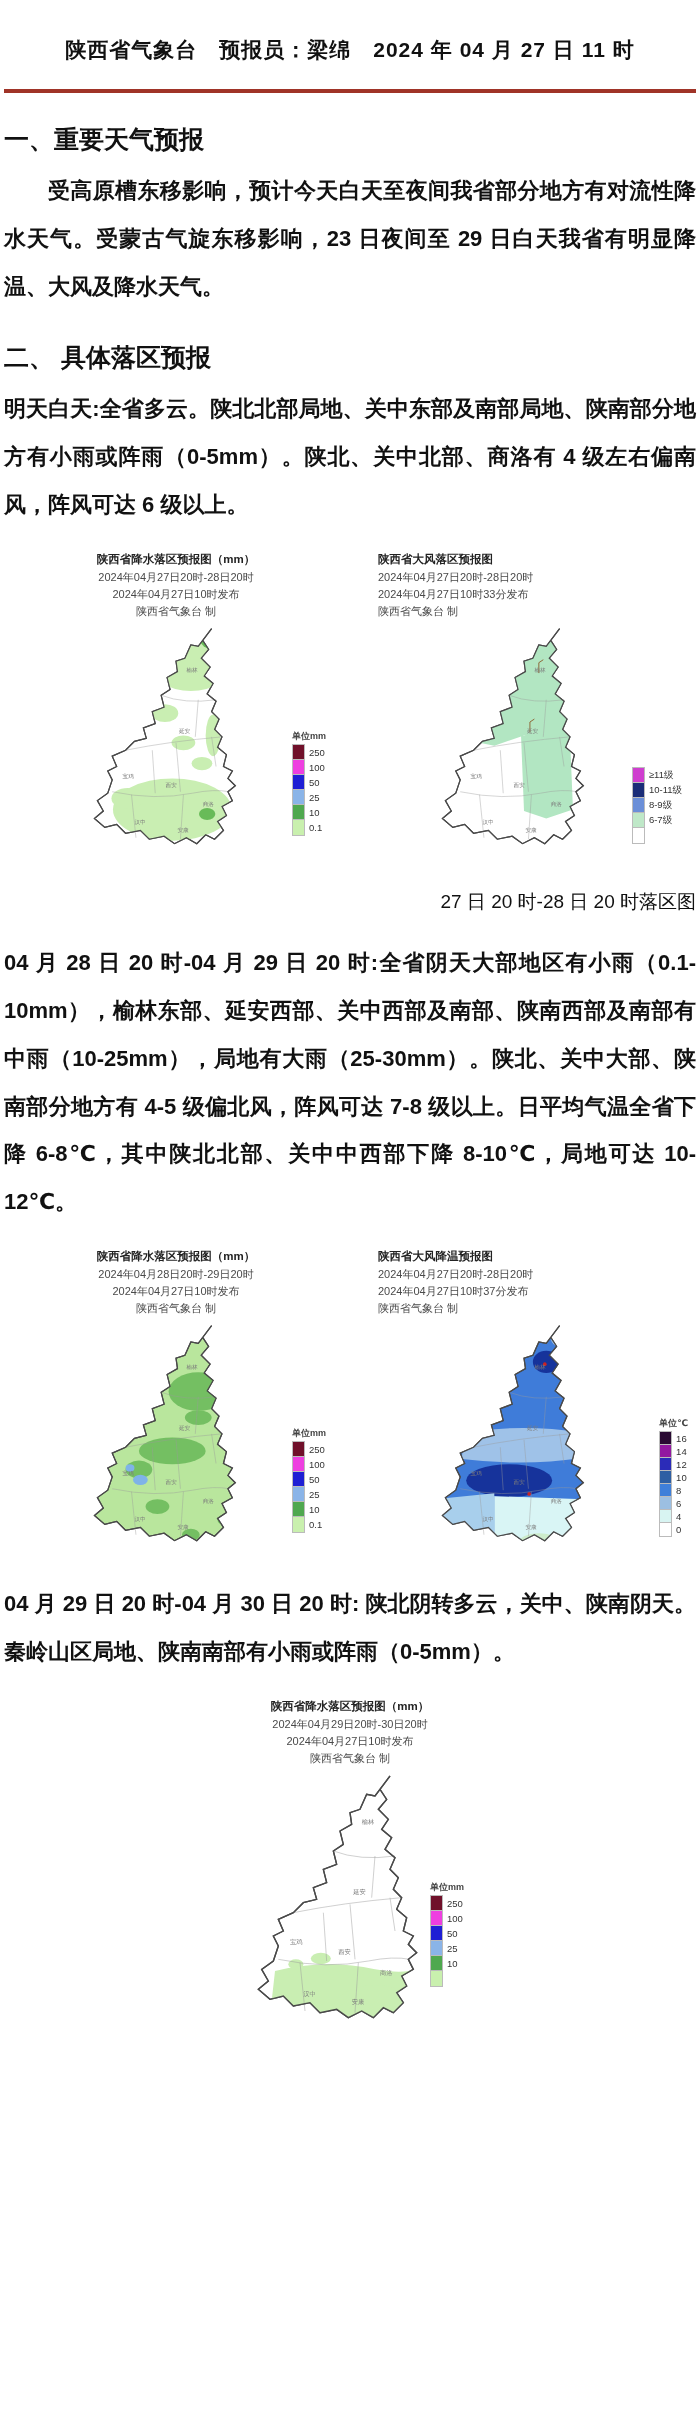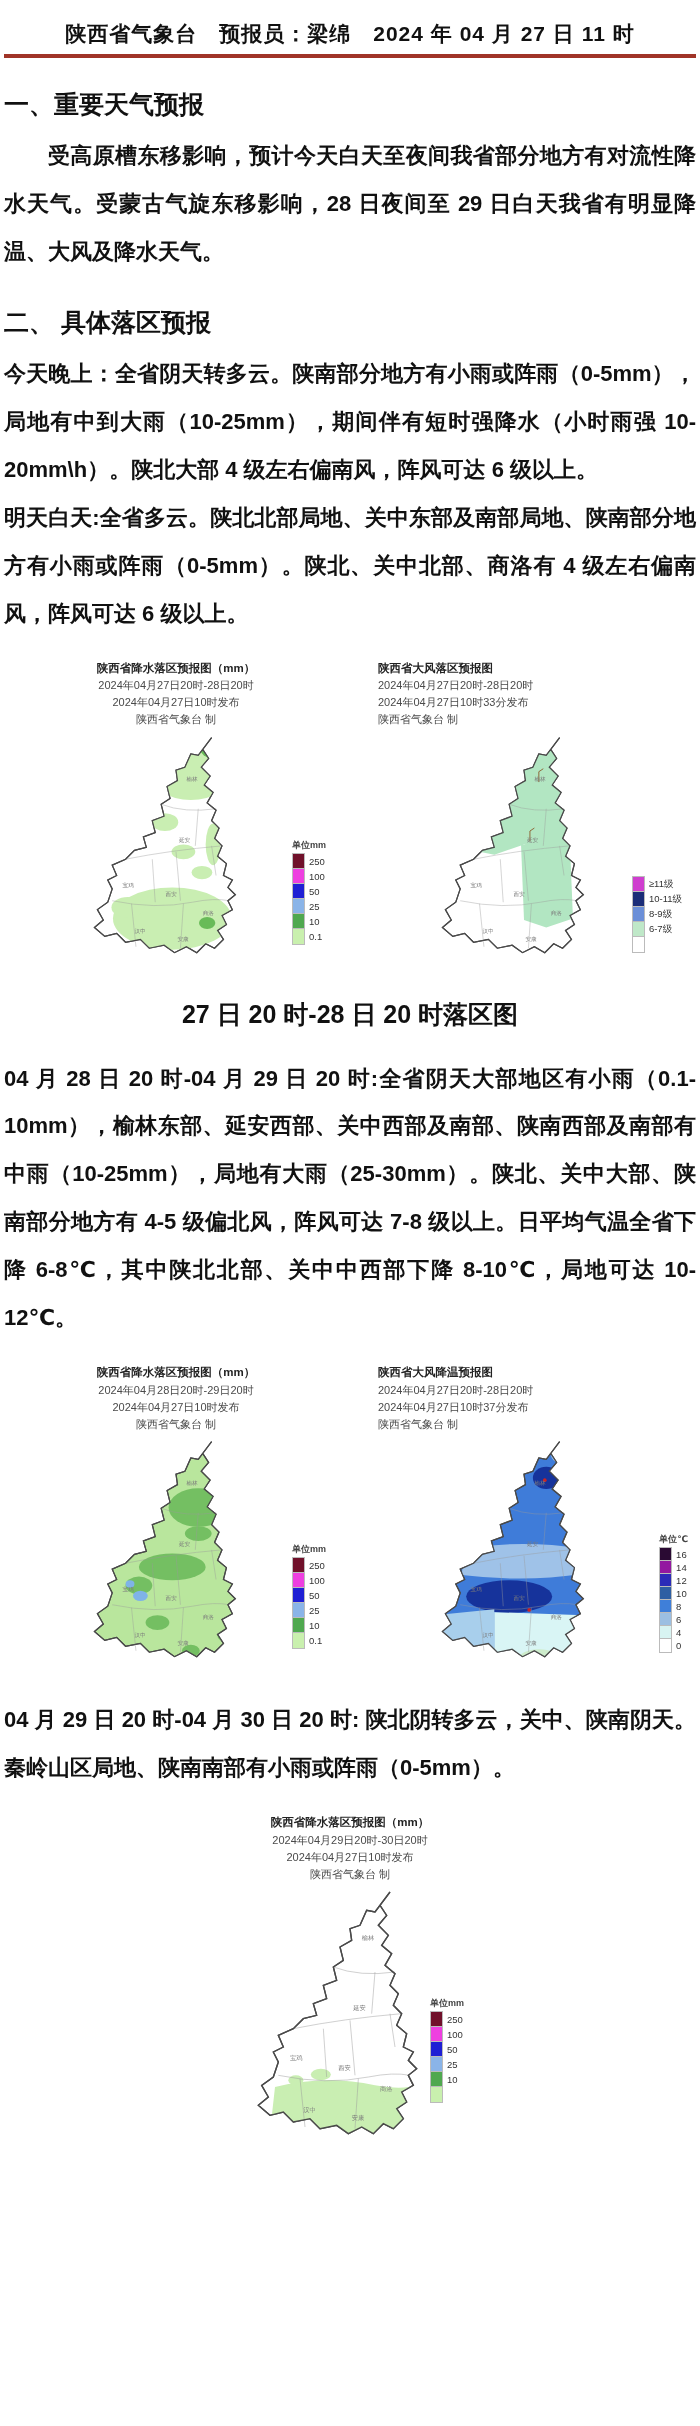--- a/index.html
+++ b/index.html
@@ -5,21 +5,21 @@
   html,body{margin:0;padding:0;background:#ffffff;}
   .page{
     width:700px;min-height:2426px;margin:0 auto;background:#fff;
     box-sizing:border-box;padding:6px 4px 20px 4px;overflow:hidden;
     font-family:"Liberation Sans","DejaVu Sans",sans-serif;color:#111;
   }
   .title{
     margin:8px 0 2px 0;text-align:center;color:#d53a2a;
     font-size:54px;font-weight:bold;letter-spacing:36px;padding-left:36px;line-height:1.35;
   }
-  .subtitle-wrap{border-bottom:4px solid #a03428;padding-bottom:6px;margin-top:14px;}
+  .subtitle-wrap{border-bottom:4px solid #a03428;padding-bottom:25px;margin-top:30px;}
   .subtitle{font-size:21px;font-weight:bold;text-align:center;letter-spacing:1px;}
   h2.sec{font-size:25px;font-weight:bold;margin:26px 0 8px 0;line-height:1.6;}
   p.body{font-size:22px;font-weight:600;line-height:2.18;margin:0;text-align:justify;}
   p.body.indent{text-indent:2em;}
   p.body.gap-top{margin-top:14px;}
   .map-row{display:flex;justify-content:center;align-items:flex-end;gap:4px;margin-top:22px;}
   .map-block{width:348px;margin:0;position:relative;}
   .map-title{font-size:11px;line-height:1.55;color:#4a4a4a;margin-bottom:4px;}
   .map-title.center{text-align:center;}
   .map-title.left{text-align:left;padding-left:26px;}
@@ -31,21 +31,21 @@
   .legend .unit{font-size:9px;color:#444;margin-bottom:2px;font-weight:bold;}
   .lrow{display:flex;align-items:center;height:15px;}
   .lrow .sw{width:11px;height:15px;display:inline-block;border:0.5px solid #bbb;}
   .lrow .lv{margin-left:4px;white-space:nowrap;}
   .legend.precip{right:22px;bottom:34px;}
   .legend.wind{right:14px;bottom:26px;}
   .legend.temp{right:8px;bottom:30px;}
   .legend.temp .lrow{height:13px;}
   .legend.temp .lrow .sw{height:13px;}
   .legend.m3pos{right:60px;bottom:60px;}
-  .caption{font-size:25px;font-weight:bold;text-align:center;margin:20px 0 24px 0;}
+  .caption{font-size:19px;font-weight:normal;text-align:right;margin:20px 0 24px 0;}
   .city{font-size:7.5px;fill:#7c7c7c;font-family:"Liberation Sans",sans-serif;}
   figure{padding:0;}
 </style>
 </head>
 <body>
 
 <svg width="0" height="0" style="position:absolute" aria-hidden="true">
   <defs>
     <path id="shx" d="M168 6 L156 22 L164 34 L154 46 L166 58 L158 70 L170 80 L162 94 L174 104 L168 118 L178 128 L172 142 L182 152 L176 166 L188 176 L184 192 L196 198 L190 208 L200 218 L190 226 L196 238 L182 246 L188 258 L176 266 L184 278 L172 290 L160 284 L148 296 L134 288 L118 296 L104 286 L84 290 L72 278 L52 282 L40 270 L24 274 L10 262 L22 252 L14 238 L28 228 L34 210 L28 198 L40 192 L34 178 L52 170 L64 158 L80 154 L76 140 L92 134 L88 118 L104 112 L100 96 L112 88 L108 72 L122 64 L120 50 L132 46 L140 28 L150 30 Z"></path>
     <clipPath id="shxclip">
@@ -66,24 +66,23 @@
 </svg>
 
 <div class="page">
 
 
   <div class="subtitle-wrap">
     <div class="subtitle">陕西省气象台　预报员：梁绵　2024 年 04 月 27 日 11 时</div>
   </div>
 
   <h2 class="sec">一、重要天气预报</h2>
-  <p class="body indent">受高原槽东移影响，预计今天白天至夜间我省部分地方有对流性降水天气。受蒙古气旋东移影响，28 日夜间至 29 日白天我省有明显降温、大风及降水天气。</p>
+  <p class="body indent">受高原槽东移影响，预计今天白天至夜间我省部分地方有对流性降水天气。受蒙古气旋东移影响，23 日夜间至 29 日白天我省有明显降温、大风及降水天气。</p>
 
   <h2 class="sec">二、 具体落区预报</h2>
-  <p class="body">今天晚上：全省阴天转多云。陕南部分地方有小雨或阵雨（0-5mm），局地有中到大雨（10-25mm），期间伴有短时强降水（小时雨强 10-20mm\h）。陕北大部 4 级左右偏南风，阵风可达 6 级以上。</p>
   <p class="body">明天白天:全省多云。陕北北部局地、关中东部及南部局地、陕南部分地方有小雨或阵雨（0-5mm）。陕北、关中北部、商洛有 4 级左右偏南风，阵风可达 6 级以上。</p>
 
   <div class="map-row">
 
     <figure class="map-block">
       <div class="map-title center">
         <div>陕西省降水落区预报图（mm）</div>
         <div>2024年04月27日20时-28日20时</div>
         <div>2024年04月27日10时发布</div>
         <div>陕西省气象台 制</div>

